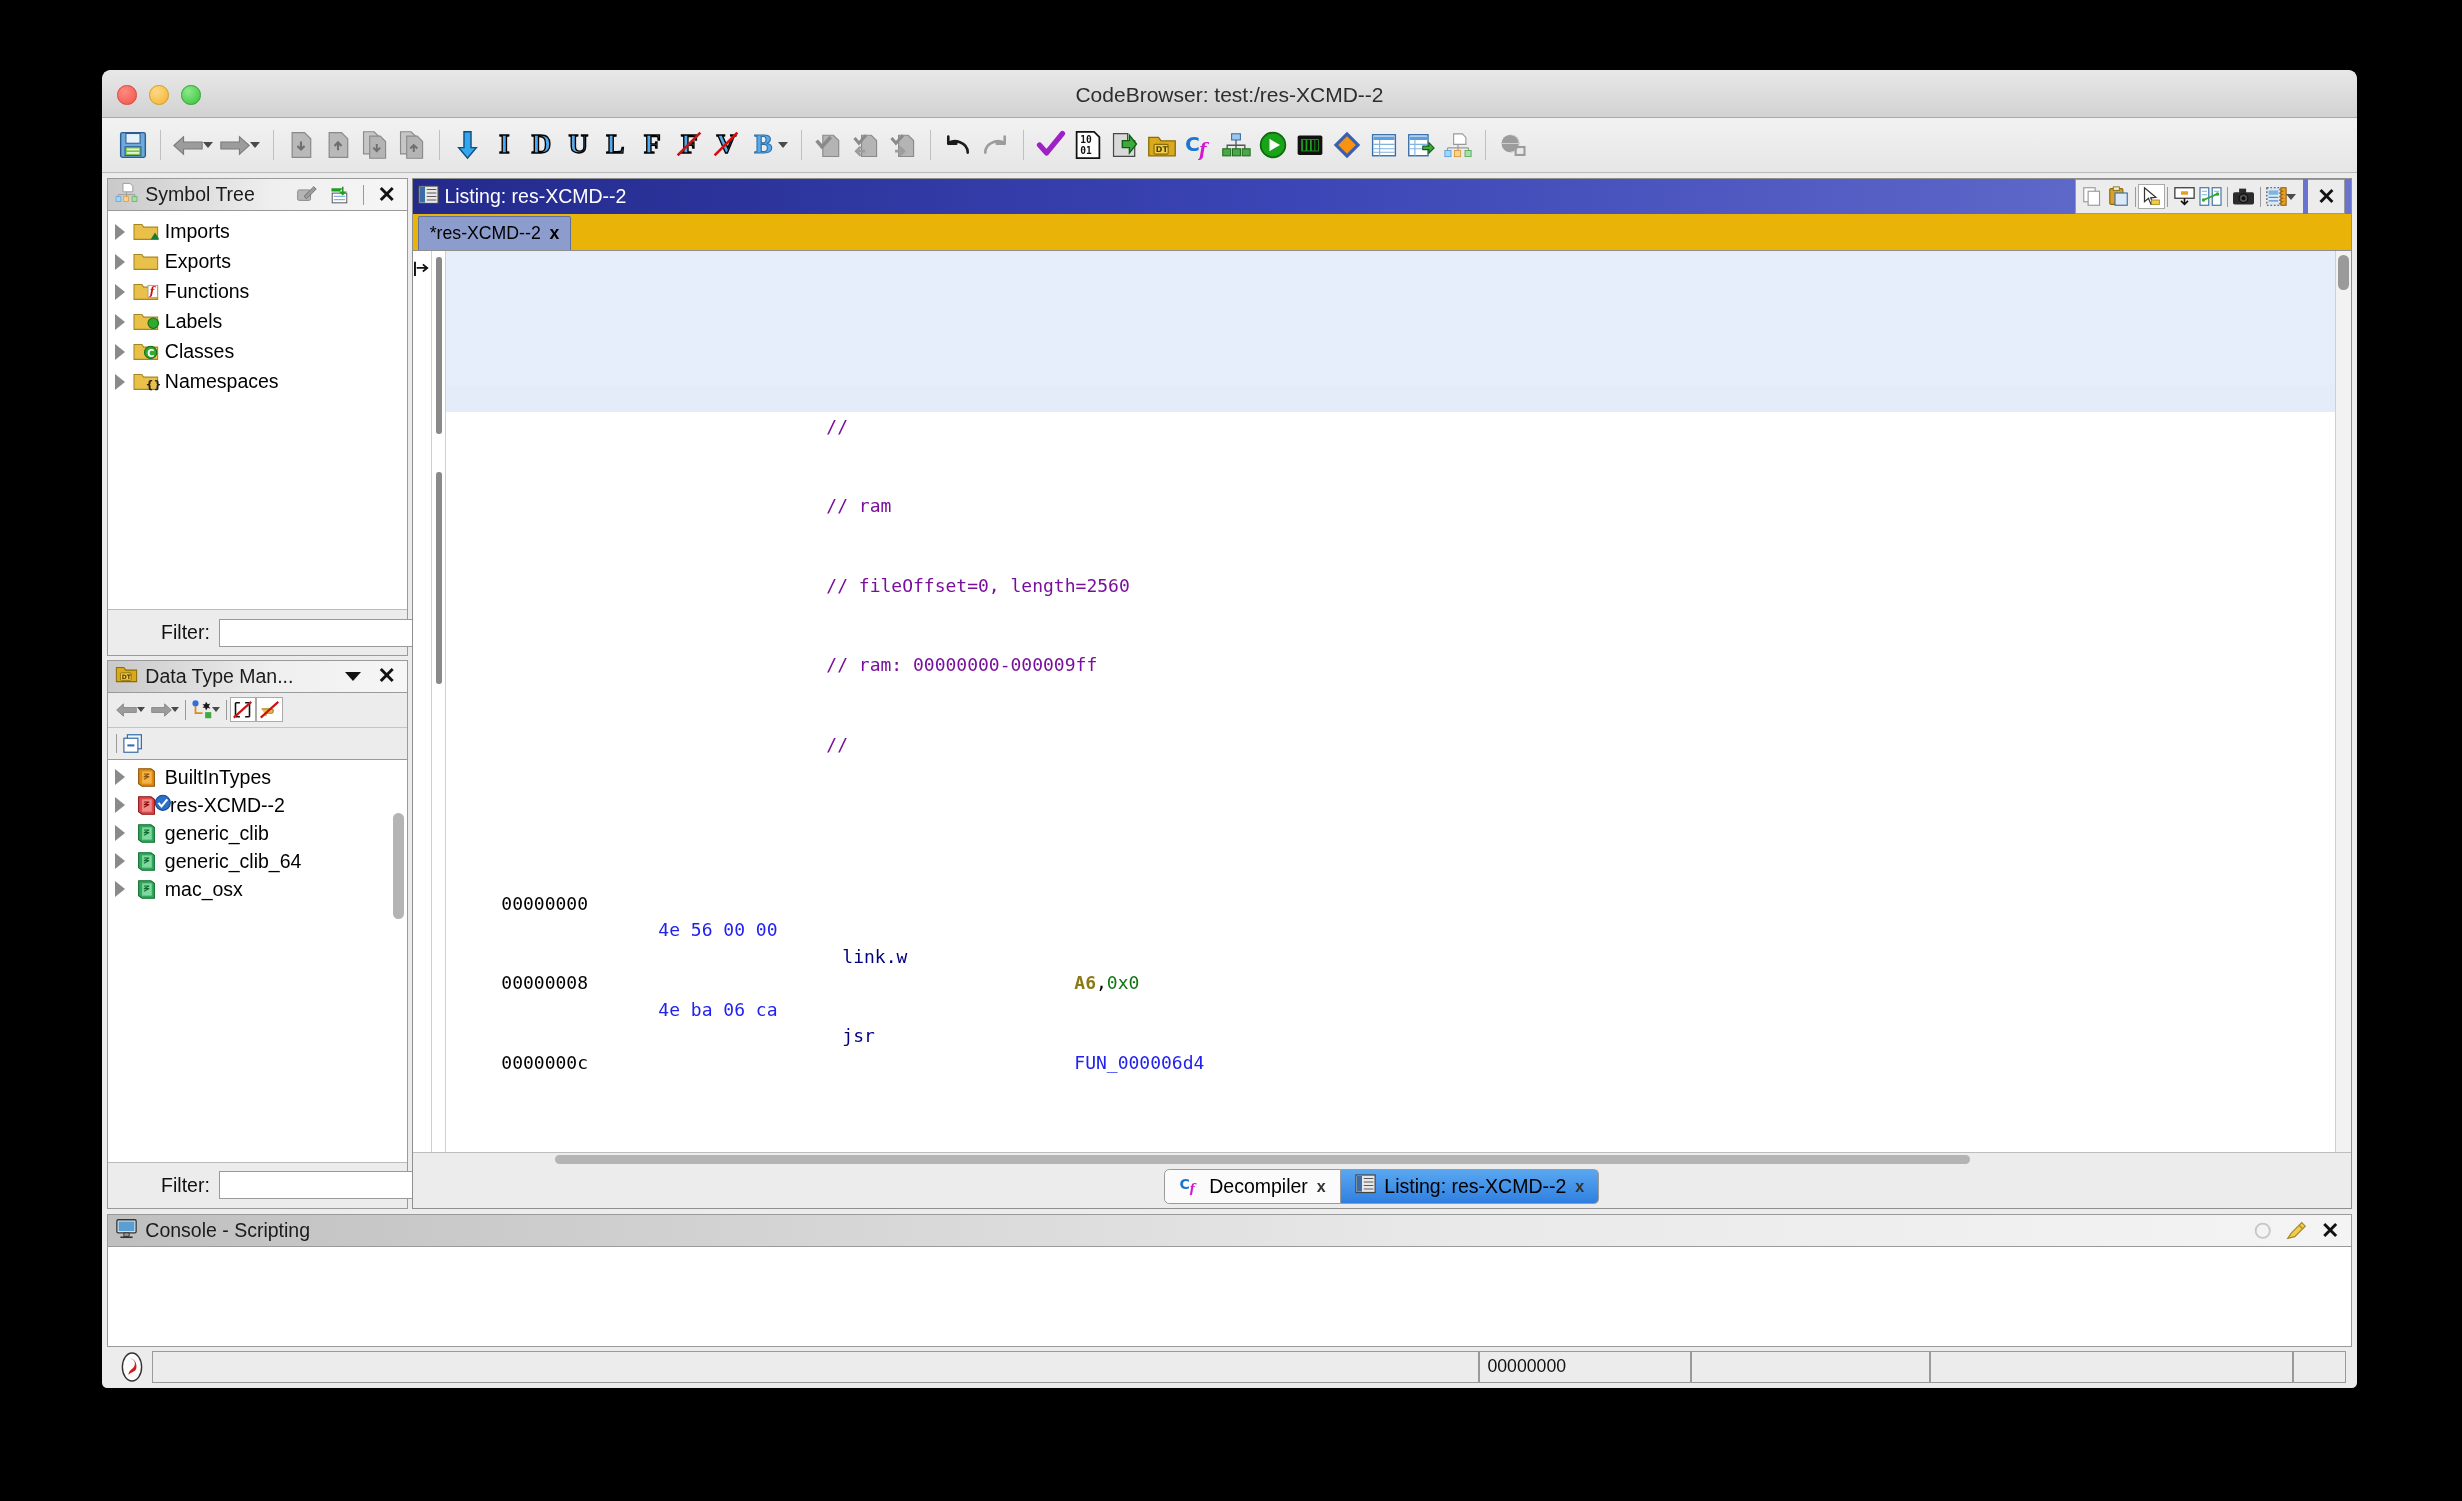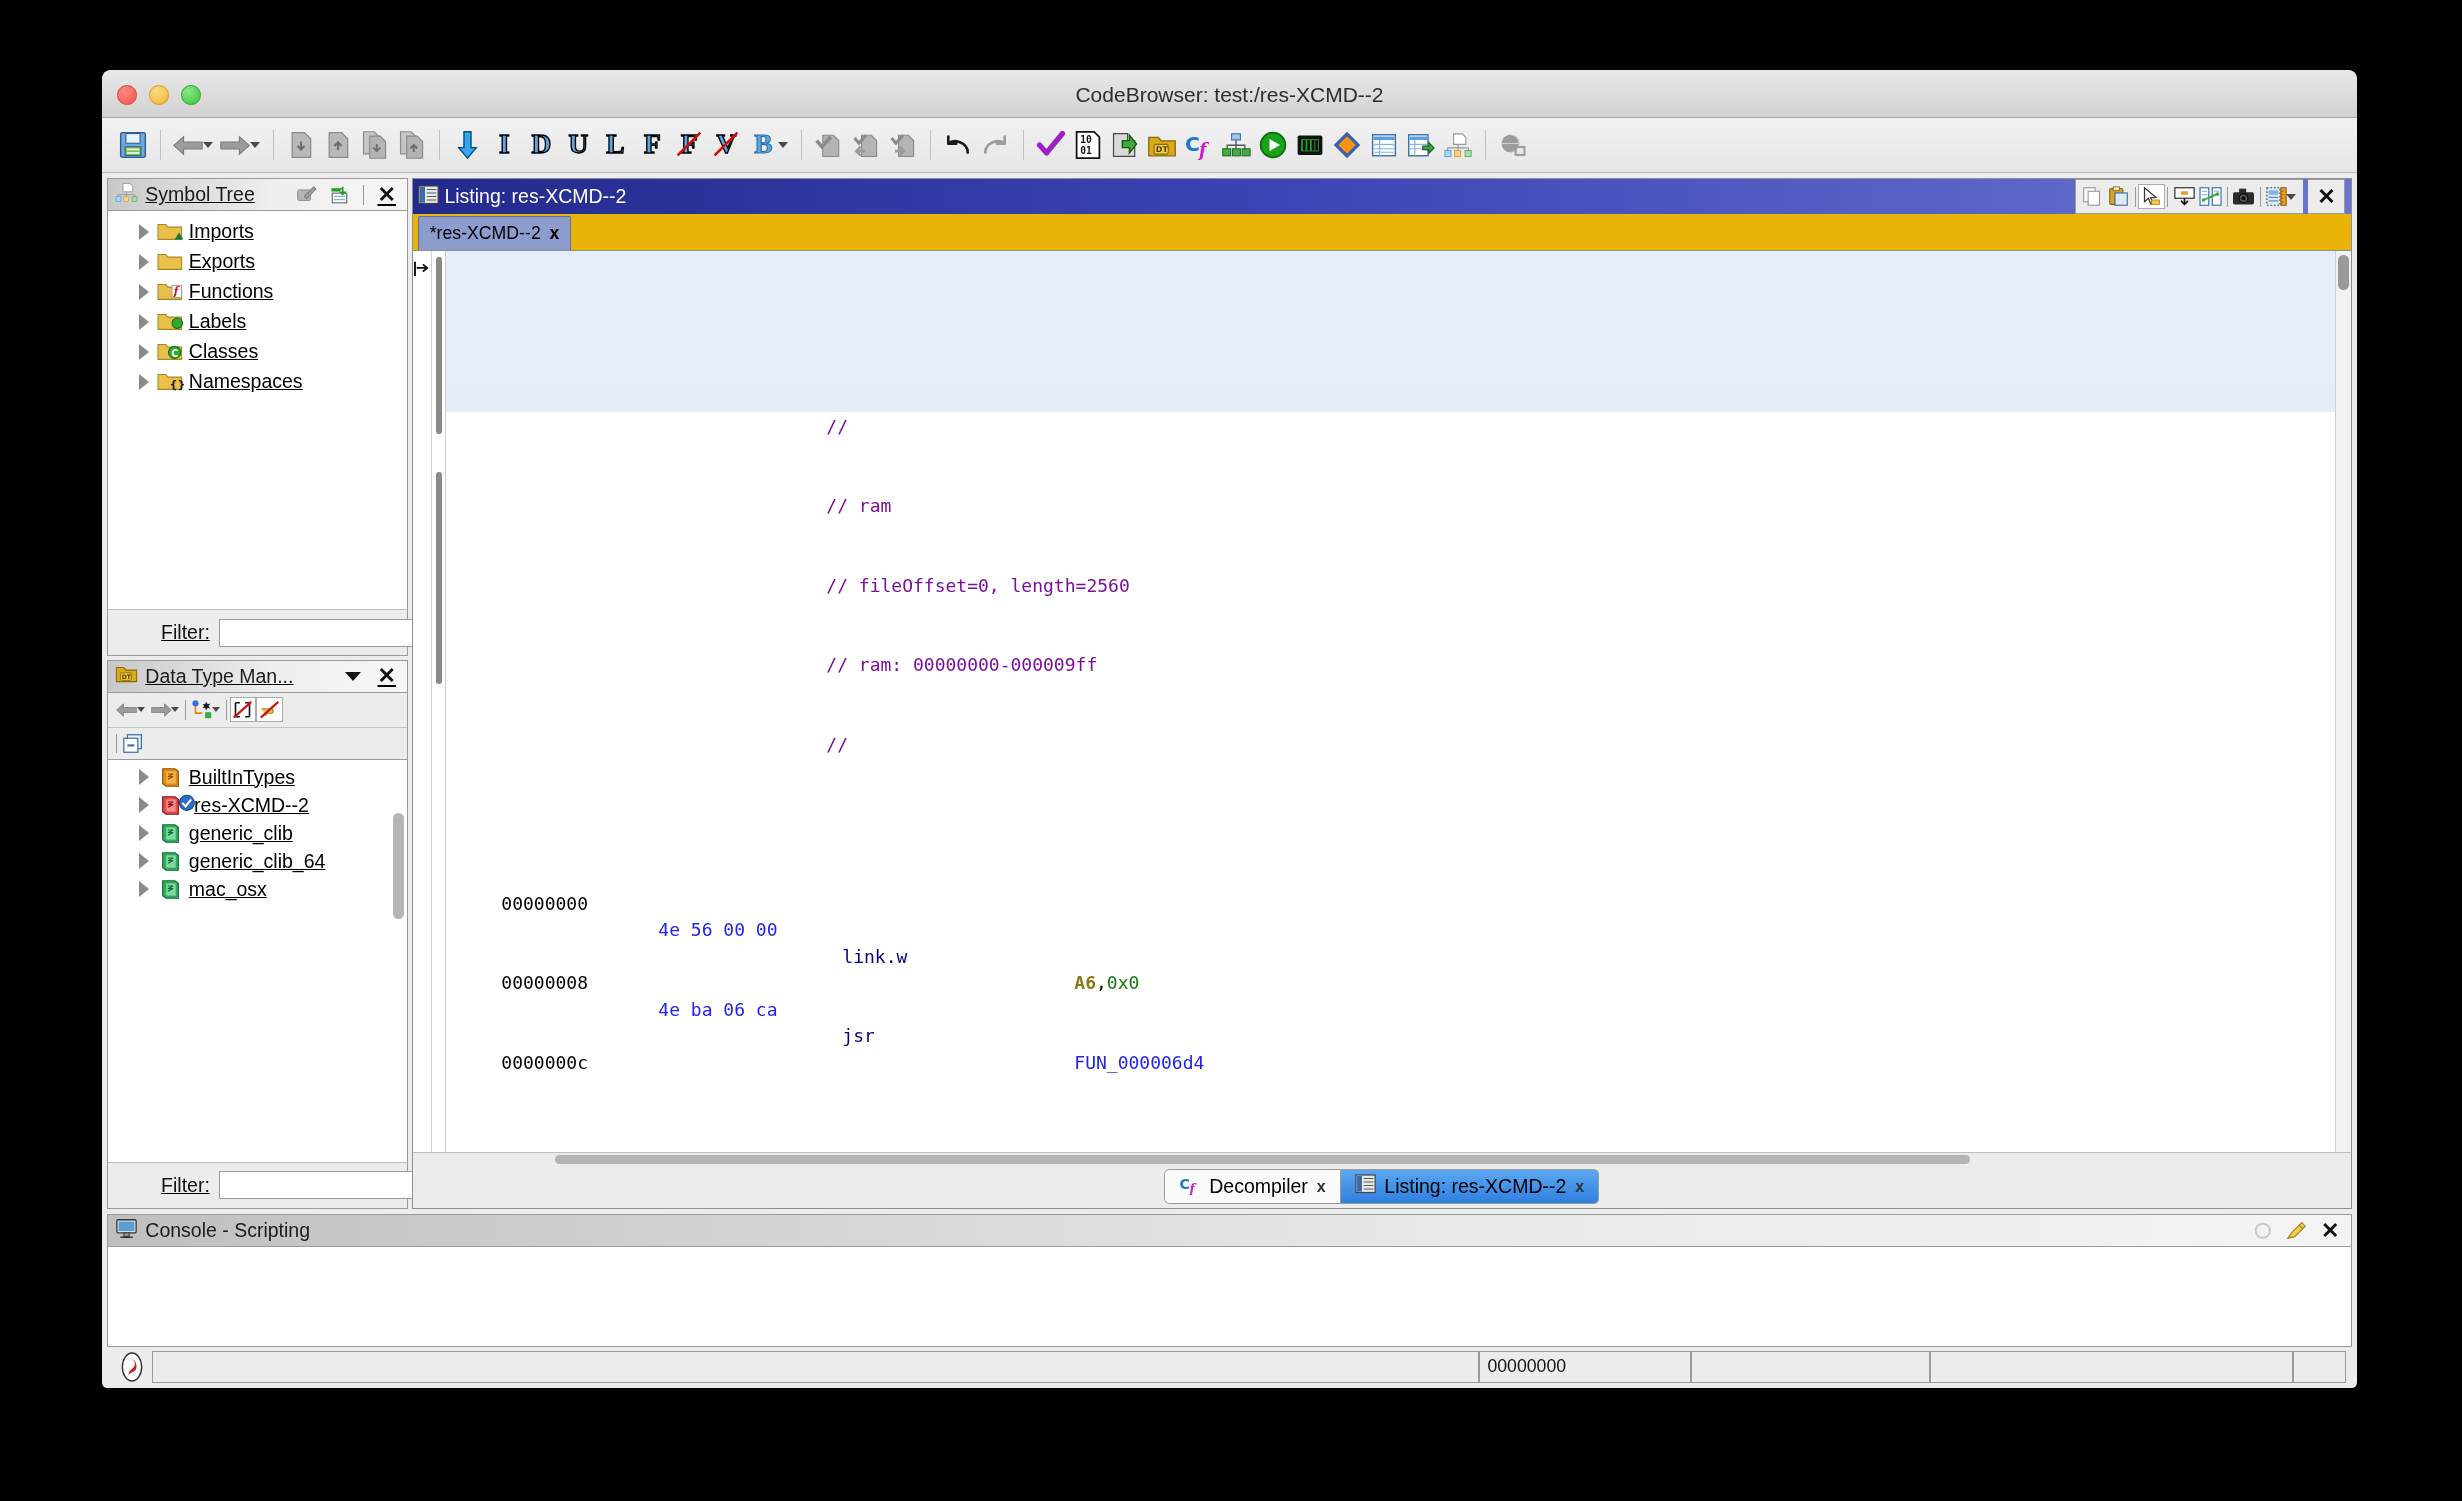--- a/index.html
+++ b/index.html
@@ -74,21 +74,21 @@
     border-bottom:0.9px solid #9a9a9a;
     font-size: 19.5px; color:#1b1b1b; font-weight: 500;
   }
   .panel-title .ttl { flex: 1 1 auto; white-space:nowrap; overflow:hidden;}
   .ptbtn { width:26.5px;height:25px;display:flex;align-items:center;justify-content:center;cursor:default;}
   .vsep { width:0.9px;height:19.5px;background:#9a9a9a;margin:0 2.7px;}
   .xbtn { font-size:22px; font-weight:bold; color:#111; line-height:1; padding:0 4.4px;}
 
   
   .tree { background:#fff; flex:1 1 auto; overflow:hidden; padding: 5.3px 0 0 0; position:relative;}
-  .tree-row { display:flex; align-items:center; height:30px; padding-left:24px; font-size:19.5px; color:#000;}
+  .tree-row { display:flex; align-items:center; height:30px; padding-left:0; font-size:19.5px; color:#000;}
   .tw { width:23px; display:flex; align-items:center; justify-content:center; }
   .tw::after { content:""; width:0;height:0;border-top:8px solid transparent;border-bottom:8px solid transparent;border-left:10.6px solid #8a8a8a;}
   .ticon { width:30px; display:flex; align-items:center; justify-content:center; margin-right:3.5px;}
   .tlabel { white-space:nowrap; }
 
   
   .filterbar {
     height:46px; display:flex; align-items:center; gap:8.8px; padding: 0 8.8px;
     background:#ececec; border-top:0.9px solid #bbb;
   }
@@ -411,21 +411,21 @@
           <circle cx="14" cy="13" r="10" fill="#9c9c9c"></circle>
           <path d="M14 3 a10 10 0 0 1 0 20 M4 13 h20" stroke="#cfcfcf" stroke-width="1.2" fill="none"></path>
           <rect x="20" y="17" width="10" height="9" fill="none" stroke="#9c9c9c" stroke-width="2.4"></rect>
         </svg>
     </div>
   </div>
 
   <div id="body">
     <div id="upper">
 
-      <div style="width:301px; display:flex; flex-direction:column; gap:3.5px; min-height:0;text-decoration:underline;">
+      <div style="width:301px; display:flex; flex-direction:column; gap:3.5px; min-height:0;">
 
         <div class="panel" style="flex:0 0 478px;">
           <div class="panel-title">
             <span>
               <svg width="23" height="21" viewBox="0 0 32 30">
                   <path d="M11 2 h10 l4 4 v8 h-14 Z" fill="#fff" stroke="#999" stroke-width="1.3"></path>
                   <path d="M16 14 v4 M4 18 h24 M4 18 v4 M16 18 v4 M28 18 v4" stroke="#999" stroke-width="1.3" fill="none"></path>
                   <rect x="1" y="21" width="7" height="7" fill="#9ed7ff" stroke="#5a9fd4" stroke-width="1"></rect>
                   <rect x="12" y="21" width="7" height="7" fill="#ffd08a" stroke="#d49a3a" stroke-width="1"></rect>
                   <rect x="24" y="21" width="7" height="7" fill="#a6e0a6" stroke="#5aa85a" stroke-width="1"></rect>

